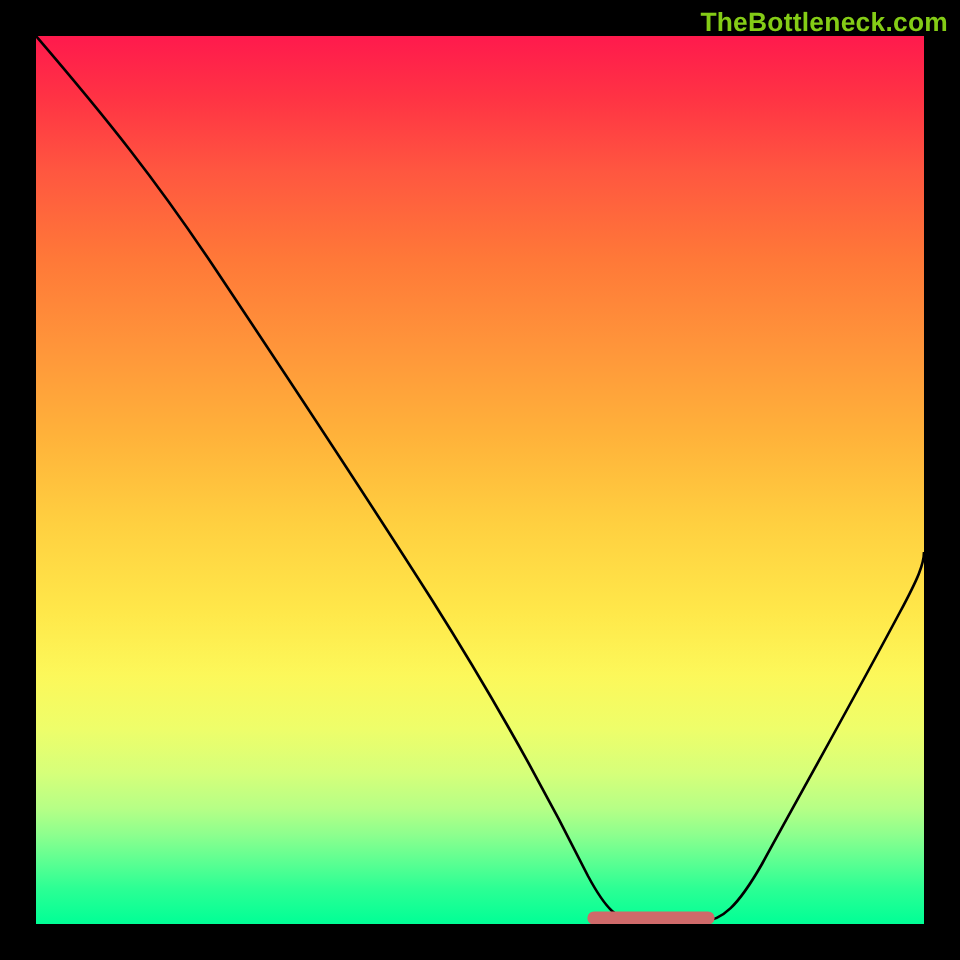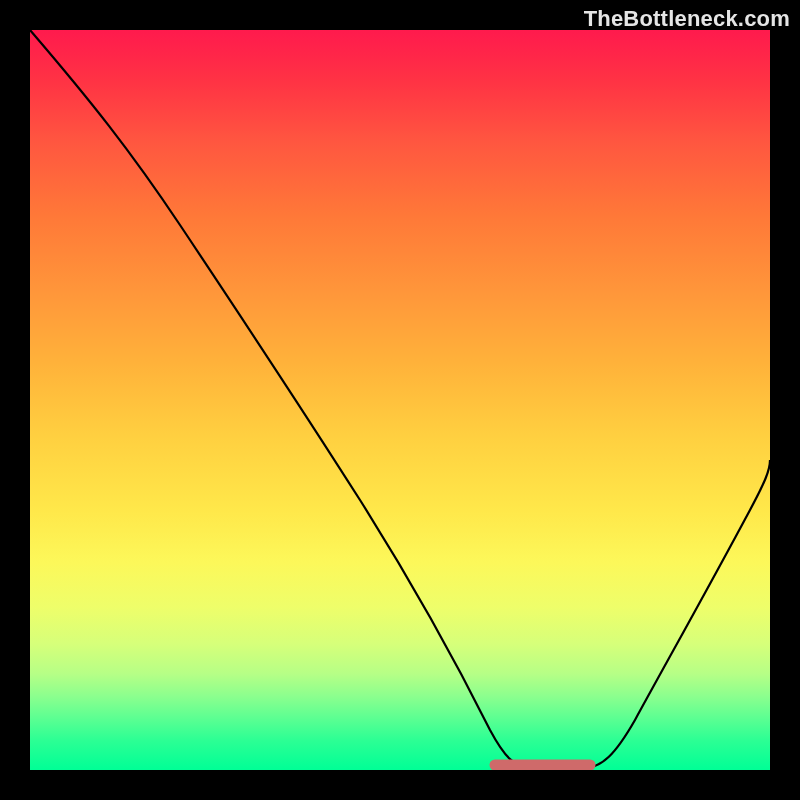--- a/index.html
+++ b/index.html
@@ -51,21 +51,21 @@
     width: 100%;
     height: 100%;
   }
   .watermark {
     position: absolute;
     top: 6px;
     right: 10px;
     font-family: Arial, Helvetica, sans-serif;
     font-size: 22px;
     font-weight: 600;
-    color: #e5e5e5;
+    color: #84cc16;
     letter-spacing: 0.2px;
   }
 </style>
 </head>
 <body>
 
 <div class="container">
   <div class="watermark">TheBottleneck.com</div>
 
   <div class="plot-area">

